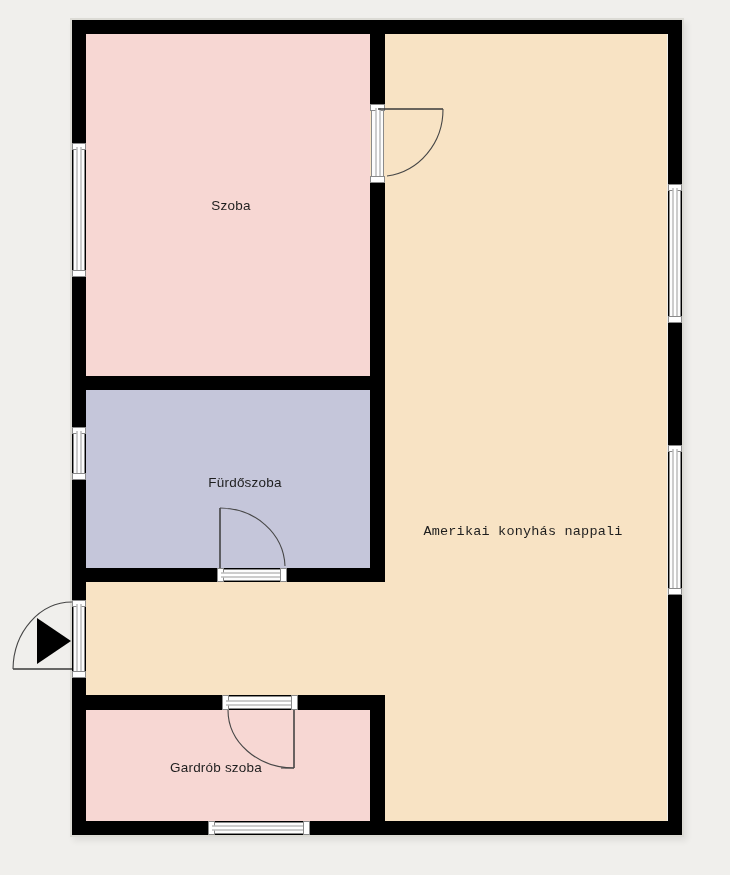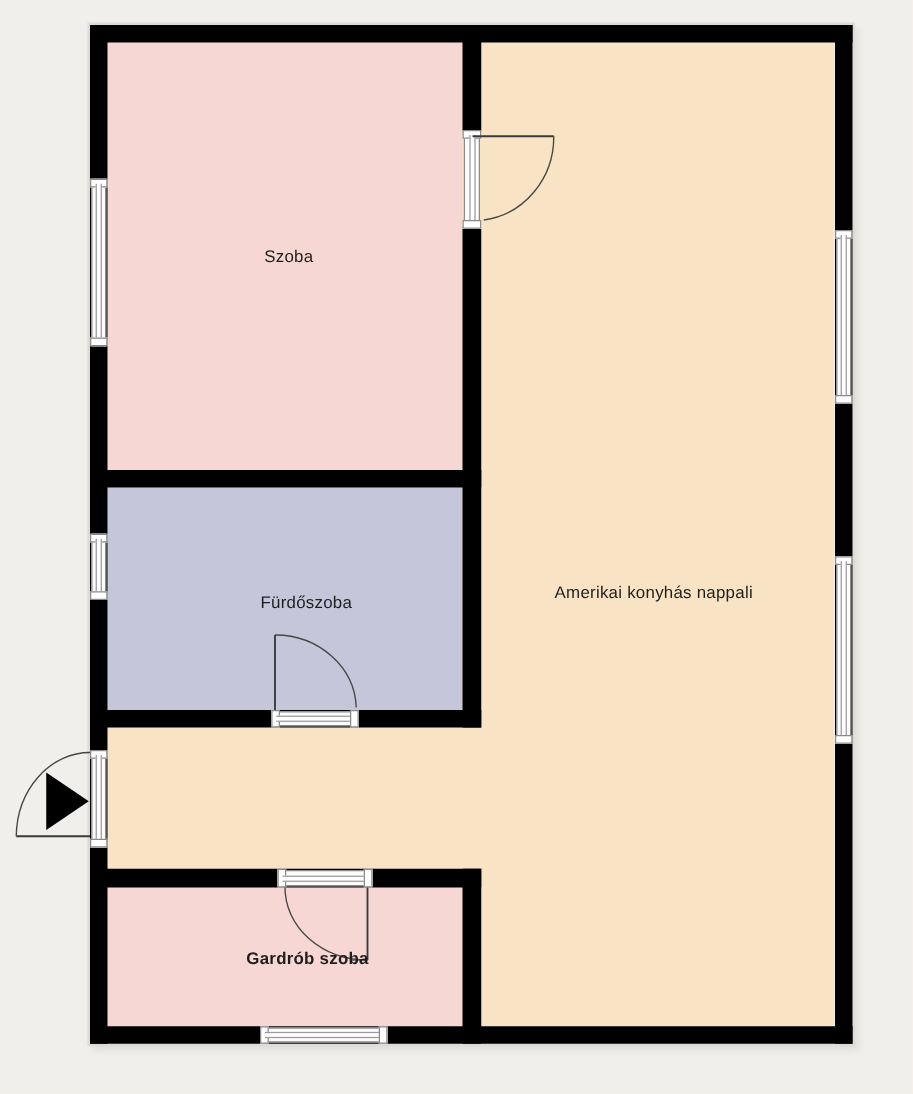--- a/index.html
+++ b/index.html
@@ -92,16 +92,16 @@
     </g>
     <g>
       <path class="leaf" d="M13,669 L72,669"></path>
       <path class="arc" d="M13,669 A59,68 0 0 1 72,602"></path>
       <polygon class="tri" points="37,618 37,664 71,641"></polygon>
     </g>
   </svg>
 
   <div class="room-label" style="left:231px;top:205px;">Szoba</div>
   <div class="room-label" style="left:245px;top:482px;">Fürdőszoba</div>
-  <div class="room-label" style="left:523px;top:474px;">Amerikai konyhás nappali</div>
-  <div class="room-label" style="left:246px;top:767px;font-weight:bold;">Gardrób szoba</div>
+  <div class="room-label" style="left:523px;top:531px;font-family:Liberation Mono, monospace;">Amerikai konyhás nappali</div>
+  <div class="room-label" style="left:216px;top:767px;">Gardrób szoba</div>
 
 </div>
 
 </body></html>

